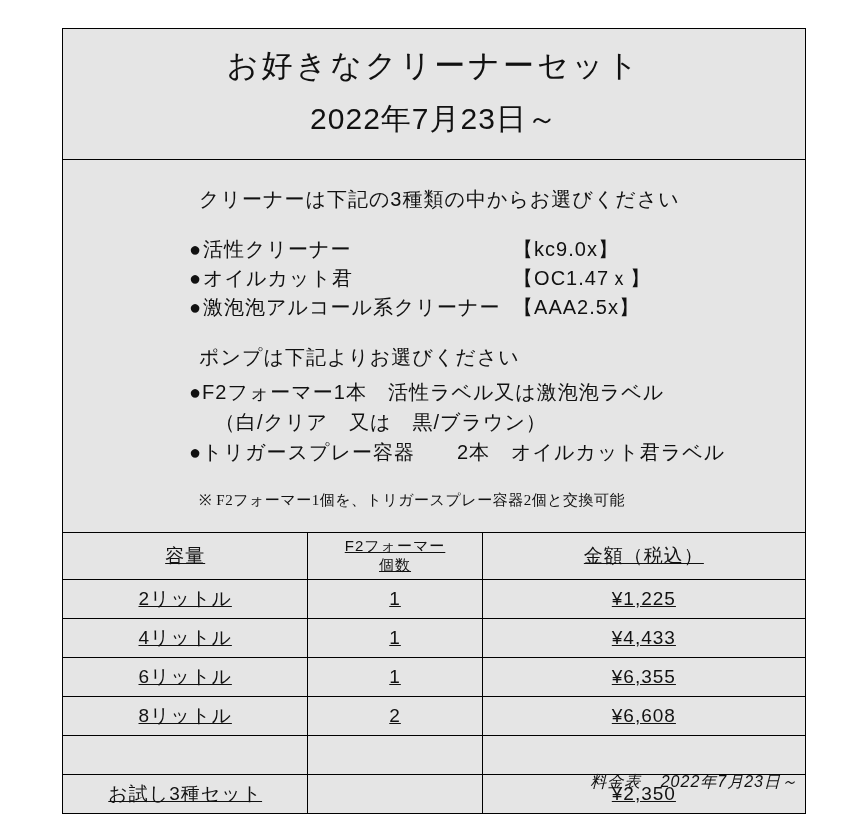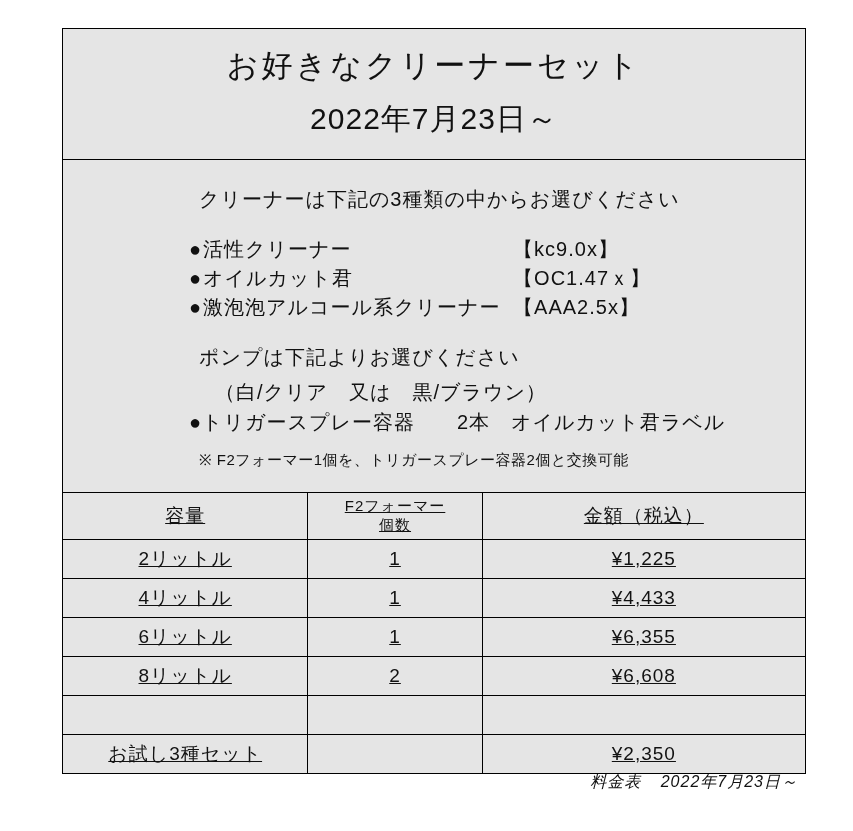--- a/index.html
+++ b/index.html
@@ -90,22 +90,23 @@
   }
   .pump-sub {
     font-size: 20px;
     letter-spacing: 1px;
     line-height: 1.5;
     padding-left: 26px;
   }
   .note {
     font-size: 15px;
     letter-spacing: 0.5px;
-    margin-top: 12px;
+    margin-top: 22px;
     padding-left: 10px;
+    font-family: Liberation Serif, serif;
   }
   
   table.price {
     width: 100%;
     border-collapse: collapse;
     table-layout: fixed;
     text-decoration: underline;
   }
   table.price td, table.price th {
     border: 1px solid #000000;
@@ -180,20 +181,21 @@
       </div>
       <div class="opt-row">
         <span class="bullet">●</span>
         <span class="opt-name">激泡泡アルコール系クリーナー</span>
         <span class="opt-code">【AAA2.5x】</span>
       </div>
 
       <div class="gap"></div>
 
       <div class="pump-lead">ポンプは下記よりお選びください</div>
+      <div class="pump-row">●F2フォーマー1本　活性ラベル又は激泡泡ラベル</div>
       <div class="pump-sub">（白/クリア　又は　黒/ブラウン）</div>
       <div class="pump-row">●トリガースプレー容器　　2本　オイルカット君ラベル</div>
 
       <div class="note">※ F2フォーマー1個を、トリガースプレー容器2個と交換可能</div>
     </div>
   </div>
 
   <table class="price">
     <colgroup>
       <col class="c1">

